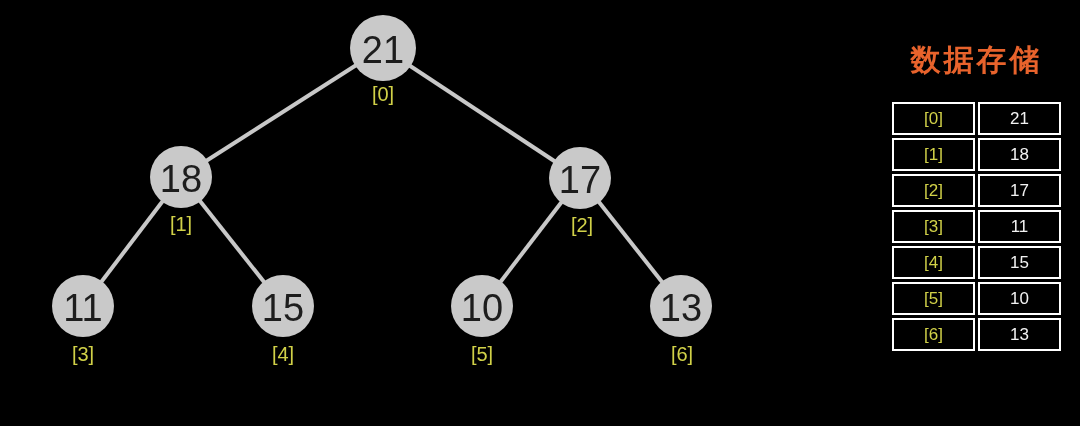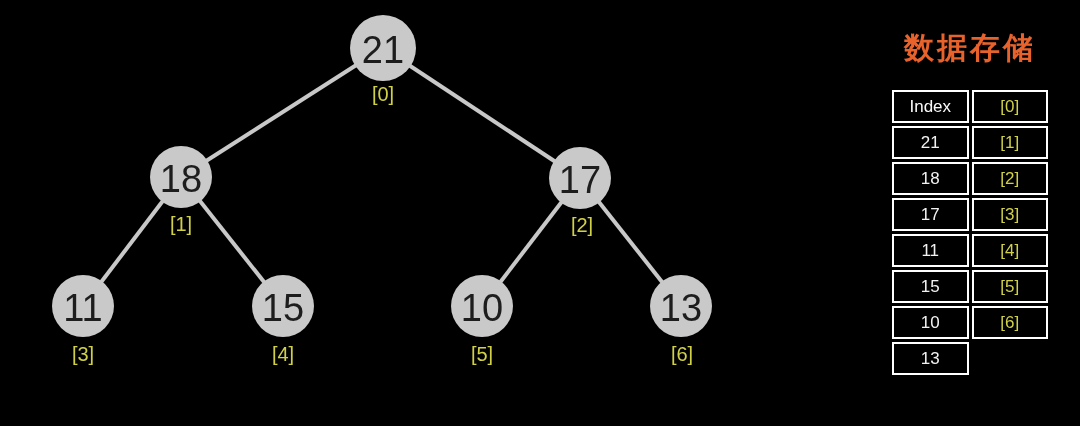--- a/index.html
+++ b/index.html
@@ -23,22 +23,22 @@
   }
   .node-index {
     font-family: "Liberation Sans", "DejaVu Sans", sans-serif;
     font-size: 20px;
     fill: #d1d148;
     text-anchor: middle;
   }
   .panel {
     position: absolute;
     left: 892px;
-    top: 30px;
-    width: 156px;
+    top: 42px;
+    width: 169px;
   }
   .panel-title {
     color: #e8632c;
     font-size: 30px;
     line-height: 36px;
     font-weight: bold;
     letter-spacing: 3px;
     text-align: center;
     white-space: nowrap;
     margin: 0 0 24px 0;
@@ -116,21 +116,20 @@
       <circle class="node-circle" cx="681" cy="306" r="31"></circle>
       <text class="node-value" x="681" y="308" dominant-baseline="central">13</text>
     </g>
     <text class="node-index" x="682" y="354" dominant-baseline="central">[6]</text>
   </svg>
 
   <div class="panel">
     <h2 class="panel-title">数据存储</h2>
 
     <div class="array-table">
-      <div class="cell header">Index</div>
 
       <div class="cell index">[0]</div>
       <div class="cell value">21</div>
 
       <div class="cell index">[1]</div>
       <div class="cell value">18</div>
 
       <div class="cell index">[2]</div>
       <div class="cell value">17</div>
 

